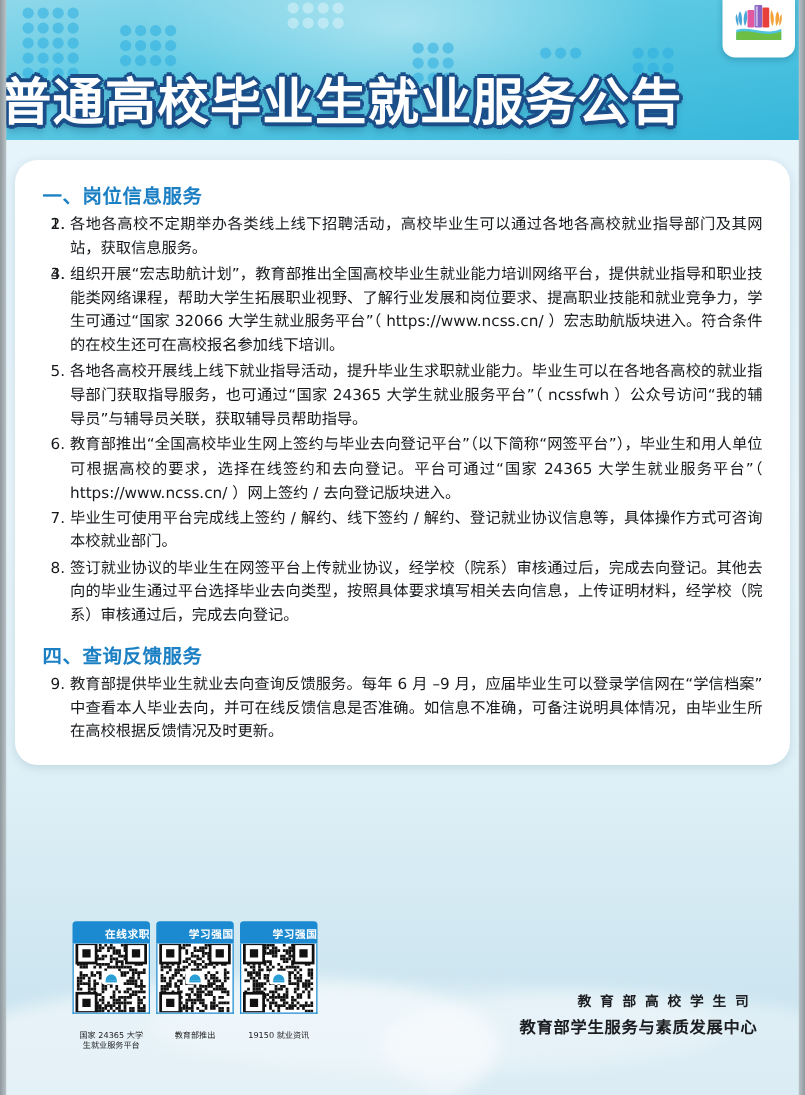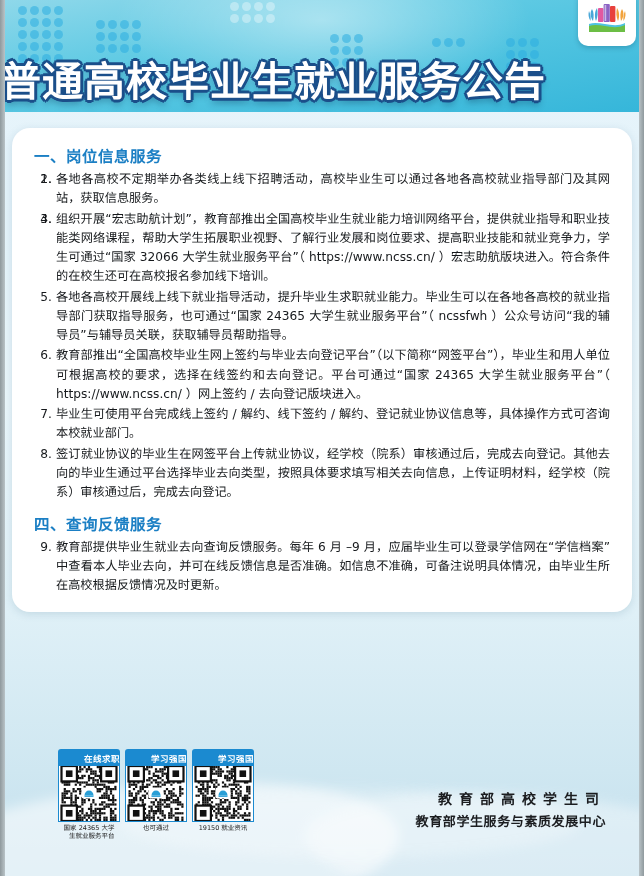--- a/index.html
+++ b/index.html
@@ -84,33 +84,33 @@
     width:100%;box-sizing:border-box;background:#1b8ad0;color:#fff;
     font-size:8.5px;font-weight:bold;text-align:right;padding:3px 0 2px;
     border-radius:3px 3px 0 0;letter-spacing:.5px;
     font-family:"DejaVu Sans","Liberation Sans",sans-serif;
   }
   .qr-box{
     width:100%;height:56px;box-sizing:border-box;background:#fff;
     border:1px solid #1b8ad0;border-top:none;position:relative;overflow:hidden;
   }
   .qr-cap{
-    font-size:6.5px;color:#222;text-align:right;line-height:1.25;margin-top:2px;
+    font-size:6.5px;color:#222;text-align:center;line-height:1.25;margin-top:13px;
     font-family:"DejaVu Sans","Liberation Sans",sans-serif;
   }
   .qr-logo{
     position:absolute;left:50%;top:50%;transform:translate(-50%,-50%);
     width:15px;height:11px;background:#fff;border-radius:2px;
     display:flex;align-items:center;justify-content:center;
   }
   .dept{
     position:absolute;right:38px;bottom:46px;text-align:right;
     font-family:"DejaVu Sans","Liberation Sans",sans-serif;color:#1b1d20;
   }
-  .dept .l1{font-size:14px;font-weight:bold;letter-spacing:7px;margin-bottom:3px;}
+  .dept .l1{font-size:11px;font-weight:bold;letter-spacing:7px;margin-bottom:3px;}
   .dept .l2{font-size:13px;font-weight:bold;letter-spacing:.6px;}
 </style>
 </head>
 <body>
 
 <div class="page">
 
   <div class="edge-l"></div>
   <div class="edge-r"></div>
 
@@ -760,21 +760,21 @@
               <rect x="43.199999999999996" y="0" width="16.8" height="16.8" fill="none" stroke="#111" stroke-width="2.4"></rect>
               <rect x="48" y="4.8" width="7.199999999999999" height="7.199999999999999" fill="#111"></rect>
               <rect x="0" y="43.199999999999996" width="16.8" height="16.8" fill="none" stroke="#111" stroke-width="2.4"></rect>
               <rect x="4.8" y="48" width="7.199999999999999" height="7.199999999999999" fill="#111"></rect>
             </svg><div class="qr-logo">
               <svg width="11" height="8" viewBox="0 0 11 8">
                 <path d="M1 6 C1 3 3 1 5.5 1 C8 1 10 3 10 6 Z" fill="#2a9fd6"></path>
                 <rect x="1" y="6" width="9" height="1.4" fill="#2a9fd6"></rect>
               </svg>
             </div></div>
-          <div class="qr-cap">也可通过</div>
+          <div class="qr-cap">教育部推出</div>
         </div>
         <div class="qr-item">
           <div class="qr-tab">学习强国</div>
           <div class="qr-box"><svg width="100%" height="100%" viewBox="0 0 60 60">
               <rect x="16.8" y="0" width="2.4" height="2.4" fill="#111"></rect>
               <rect x="19.2" y="0" width="2.4" height="2.4" fill="#111"></rect>
               <rect x="21.599999999999998" y="0" width="2.4" height="2.4" fill="#111"></rect>
               <rect x="24" y="0" width="2.4" height="2.4" fill="#111"></rect>
               <rect x="33.6" y="0" width="2.4" height="2.4" fill="#111"></rect>
               <rect x="40.8" y="0" width="2.4" height="2.4" fill="#111"></rect>

